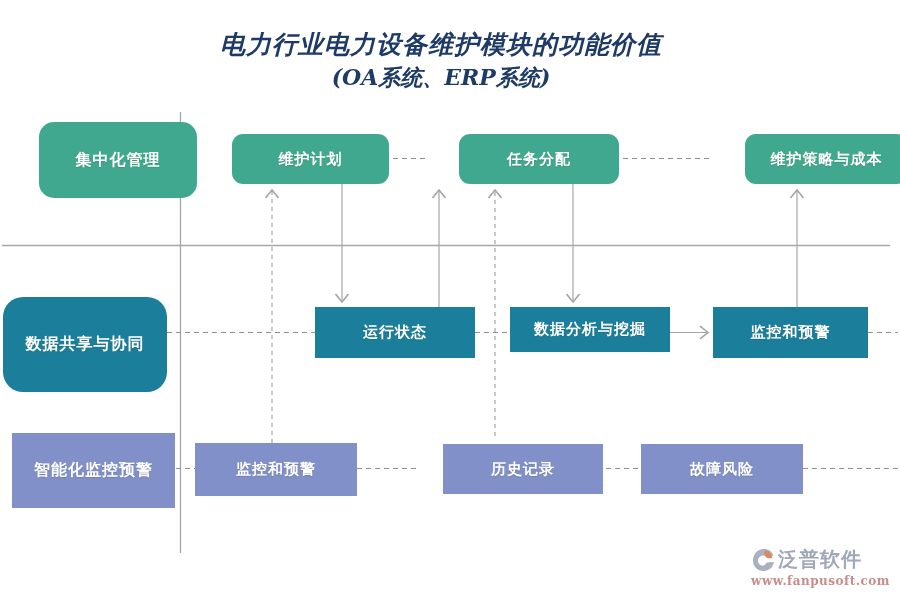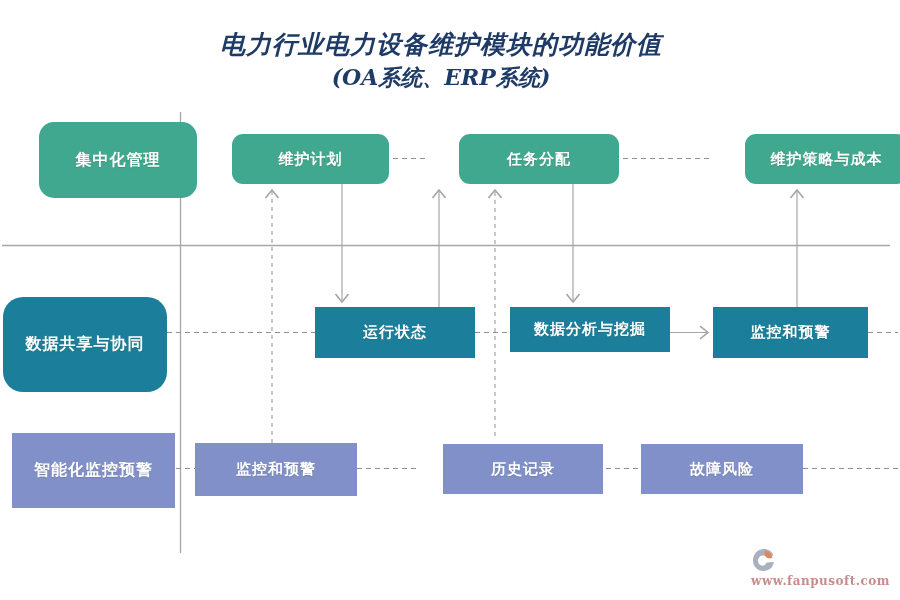--- a/index.html
+++ b/index.html
@@ -111,17 +111,18 @@
   <div id="b31" class="box r3">监控和预警</div>
   <div id="b32" class="box r3">历史记录</div>
   <div id="b33" class="box r3">故障风险</div>
 
   <div class="watermark">
     <div class="wm-top">
       <svg width="24" height="26" viewBox="0 0 24 26">
         <path fill="#a9b0c0" d="M22.5,8.5 C20.5,3.5 16.5,1.5 12,2 C6,2.7 2,7.5 2,13.5 C2,19.5 6.5,24 12.5,24 C18,24 22,20.5 22.8,15 L15.5,15.5 C14.8,17.8 13,19 10.8,18.6 C8.2,18.1 6.6,15.8 7,13 C7.4,10.2 9.6,8.3 12.3,8.4 Z"></path>
         <path fill="#d98a62" d="M14.5,3.5 C18.5,4.5 21,7 21.5,10.5 C19,12 16,11.5 14.3,9.3 C12.8,7.4 13,5.2 14.5,3.5 Z"></path>
       </svg>
+      <span class="wm-brand">泛普软件</span>
     </div>
     <div class="wm-url">www.fanpusoft.com</div>
   </div>
 
 </div>
 
 </body></html>

